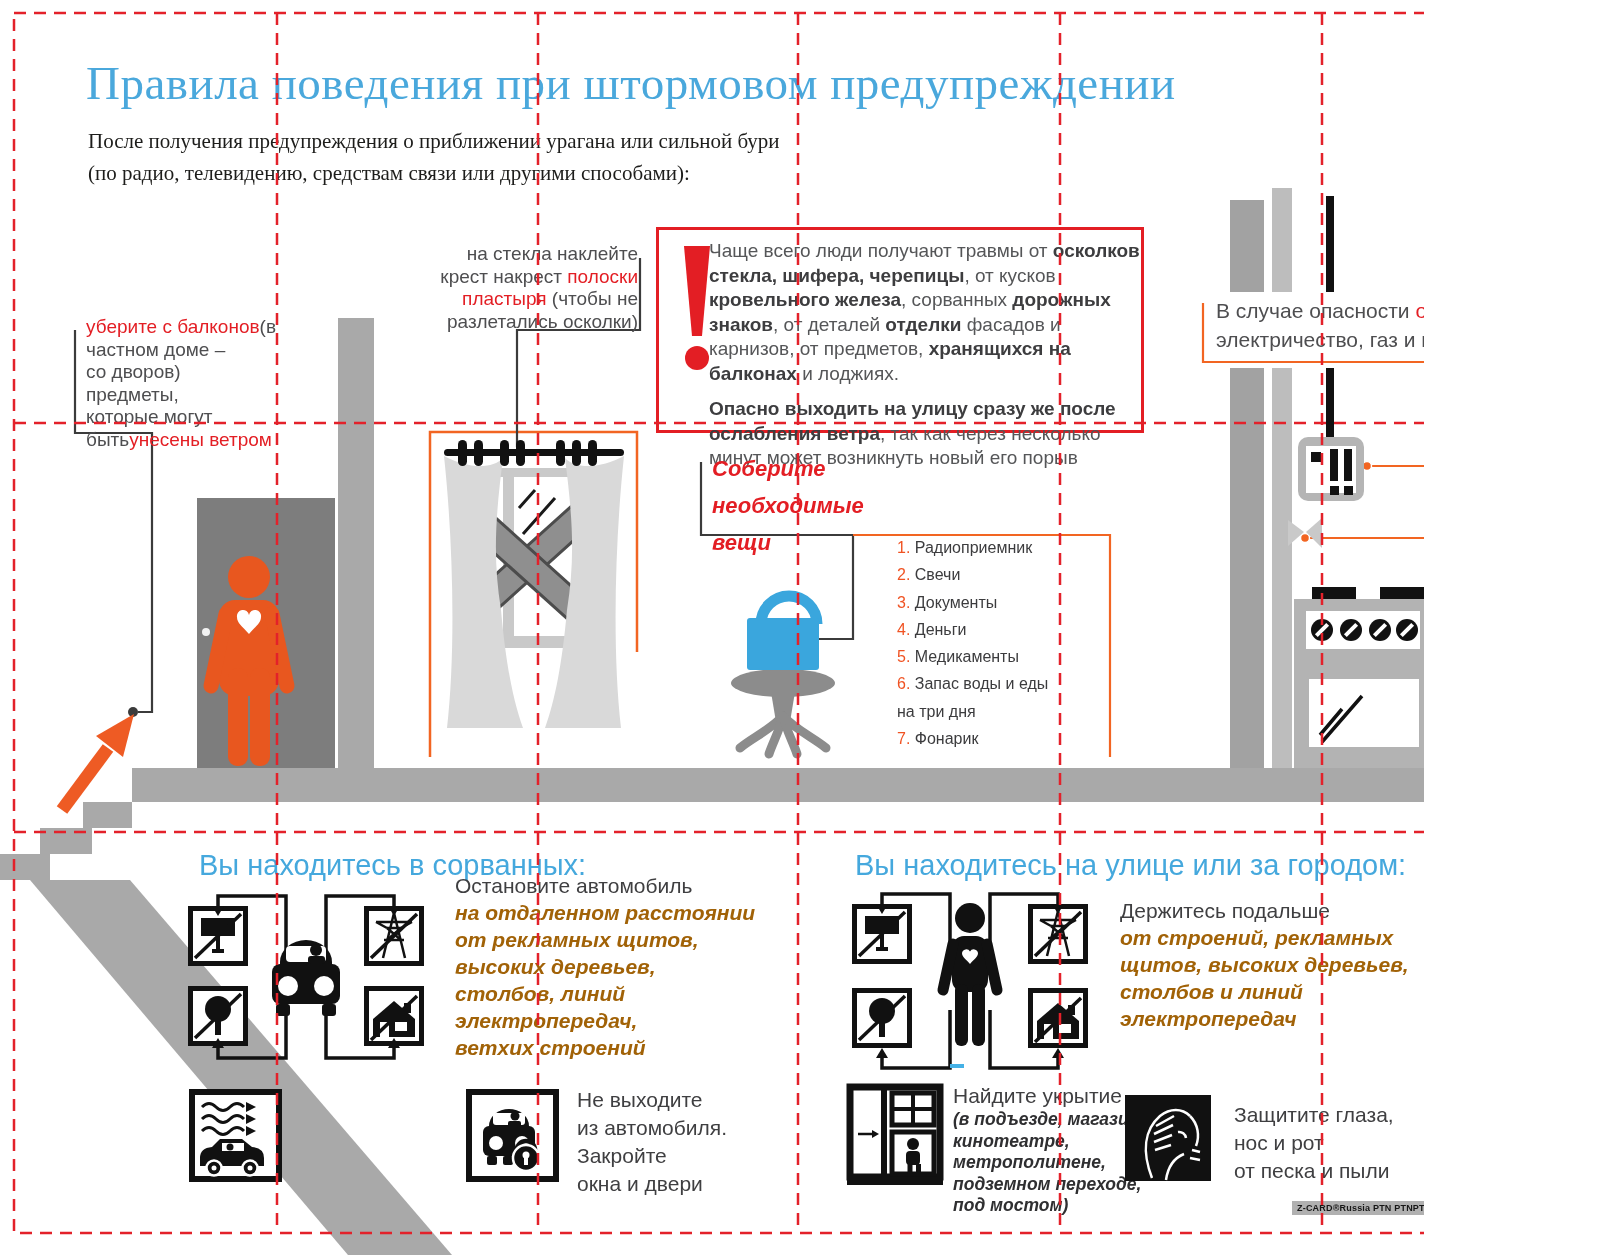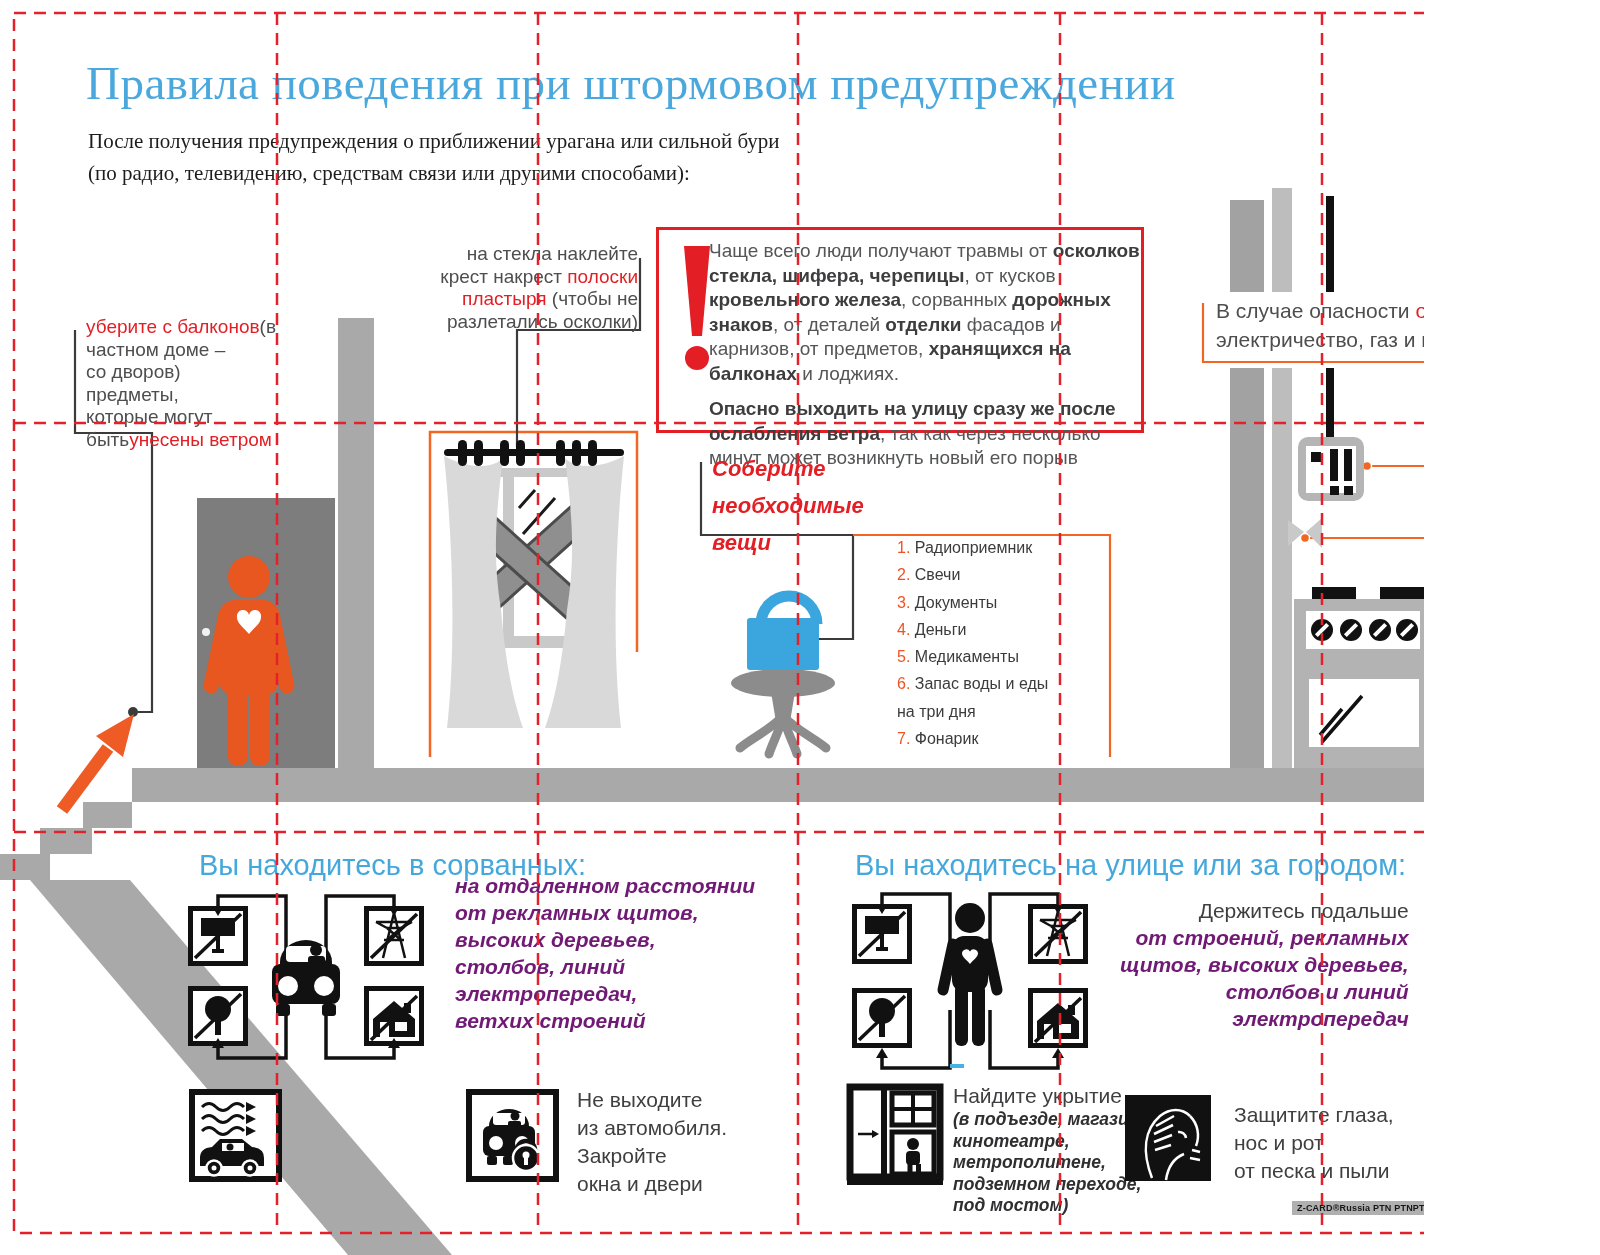--- a/index.html
+++ b/index.html
@@ -16,21 +16,21 @@
   .note{font-size:19px;line-height:22.5px;}
   .blue-h{font-size:29px;color:#45a8dd;white-space:nowrap;}
   .warn{box-sizing:border-box;border:3px solid #e31e24;}
   .warn-text{position:absolute;left:50px;top:9px;width:432px;font-size:19px;line-height:24.5px;color:#555658;}
   .warn-text .b{font-weight:bold;color:#3d3d3f;}
   .warn-p2{margin-top:11px;}
   .gather-h{font-size:22px;font-weight:bold;font-style:italic;color:#e31e24;line-height:37px;}
   .g-row{font-size:16px;line-height:27.3px;color:#3c3c3e;}
   .g-num{color:#f05323;}
   .plain{font-size:21px;color:#3f3f41;line-height:27px;}
-  .em{font-size:21px;font-weight:bold;font-style:italic;color:#701a75;line-height:27px;}
+  .em{font-size:21px;font-weight:bold;font-style:italic;color:#a16207;line-height:27px;}
   .em-sm{font-size:17.5px;font-weight:bold;font-style:italic;color:#2f2f31;line-height:21.5px;}
   .body21{font-size:21px;color:#3f3f41;line-height:28px;}
   .credit{background:#b0b0b0;color:#161616;font-size:9px;font-weight:bold;
           padding:2px 5px;white-space:nowrap;letter-spacing:.2px;}
   .overlay{pointer-events:none;}
 </style>
 </head>
 <body>
 
 <div class="page">
@@ -225,37 +225,38 @@
       <div class="g-row"><span class="g-num">5. </span><span>Медикаменты</span></div>
       <div class="g-row"><span class="g-num">6. </span><span>Запас воды и еды</span></div>
       <div class="g-row"><span class="g-num"></span><span>на три дня</span></div>
       <div class="g-row"><span class="g-num">7. </span><span>Фонарик</span></div>
     </div>
 
 
   <div class="abs blue-h" style="left:199px;top:849px;z-index:2;">Вы находитесь в сорванных:</div>
 
   <div class="abs" style="left:455px;top:872px;z-index:2;">
+    <div class="plain">Остановите автомобиль</div>
     <div class="em pre">на отдаленном расстоянии
 от рекламных щитов,
 высоких деревьев,
 столбов, линий
 электропередач,
 ветхих строений</div>
   </div>
 
 
   <div class="abs body21 pre" style="left:577px;top:1086px;z-index:2;">Не выходите
 из автомобиля.
 Закройте
 окна и двери</div>
 
   <div class="abs blue-h" style="left:855px;top:849px;z-index:2;">Вы находитесь на улице или за городом:</div>
 
-  <div class="abs" style="left:1120px;top:897px;z-index:2;text-align:right;">
+  <div class="abs" style="left:1120px;top:897px;z-index:2;">
     <div class="plain">Держитесь подальше</div>
     <div class="em pre">от строений, рекламных
 щитов, высоких деревьев,
 столбов и линий
 электропередач</div>
   </div>
 
   <div class="abs" style="left:953px;top:1082px;z-index:2;">
     <div class="plain">Найдите укрытие</div>
     <div class="em-sm pre">(в подъезде, магазине,

